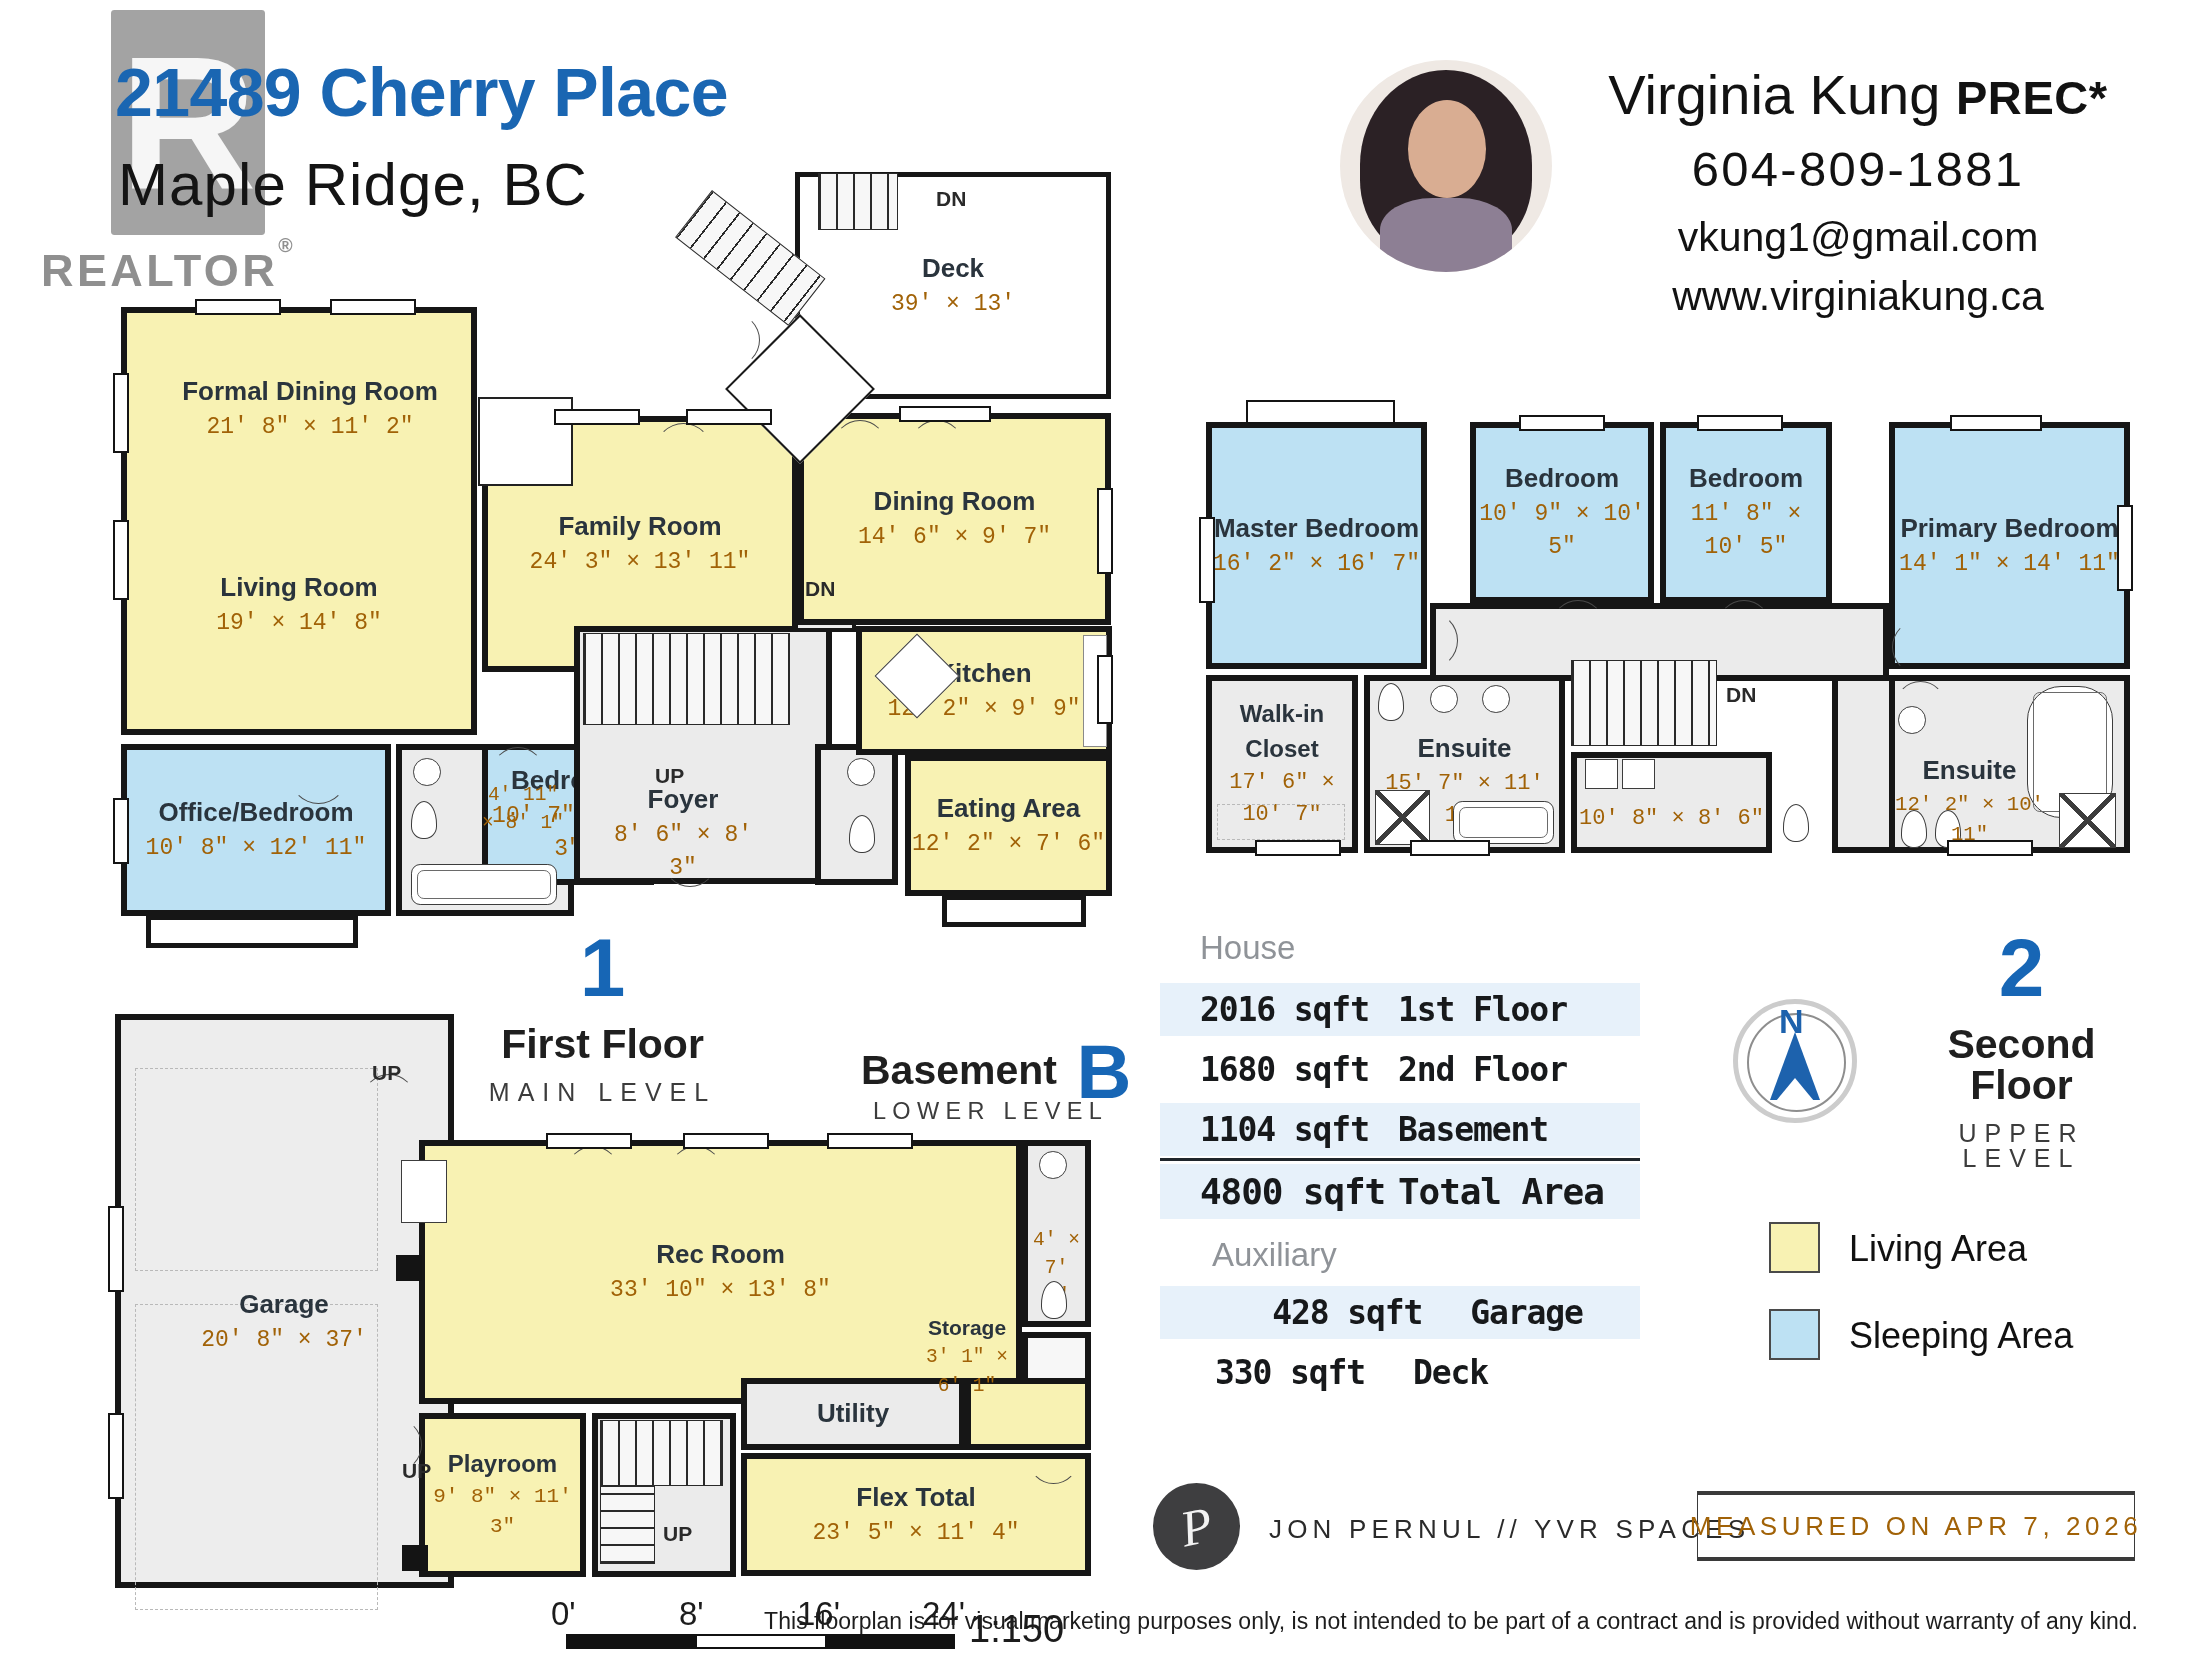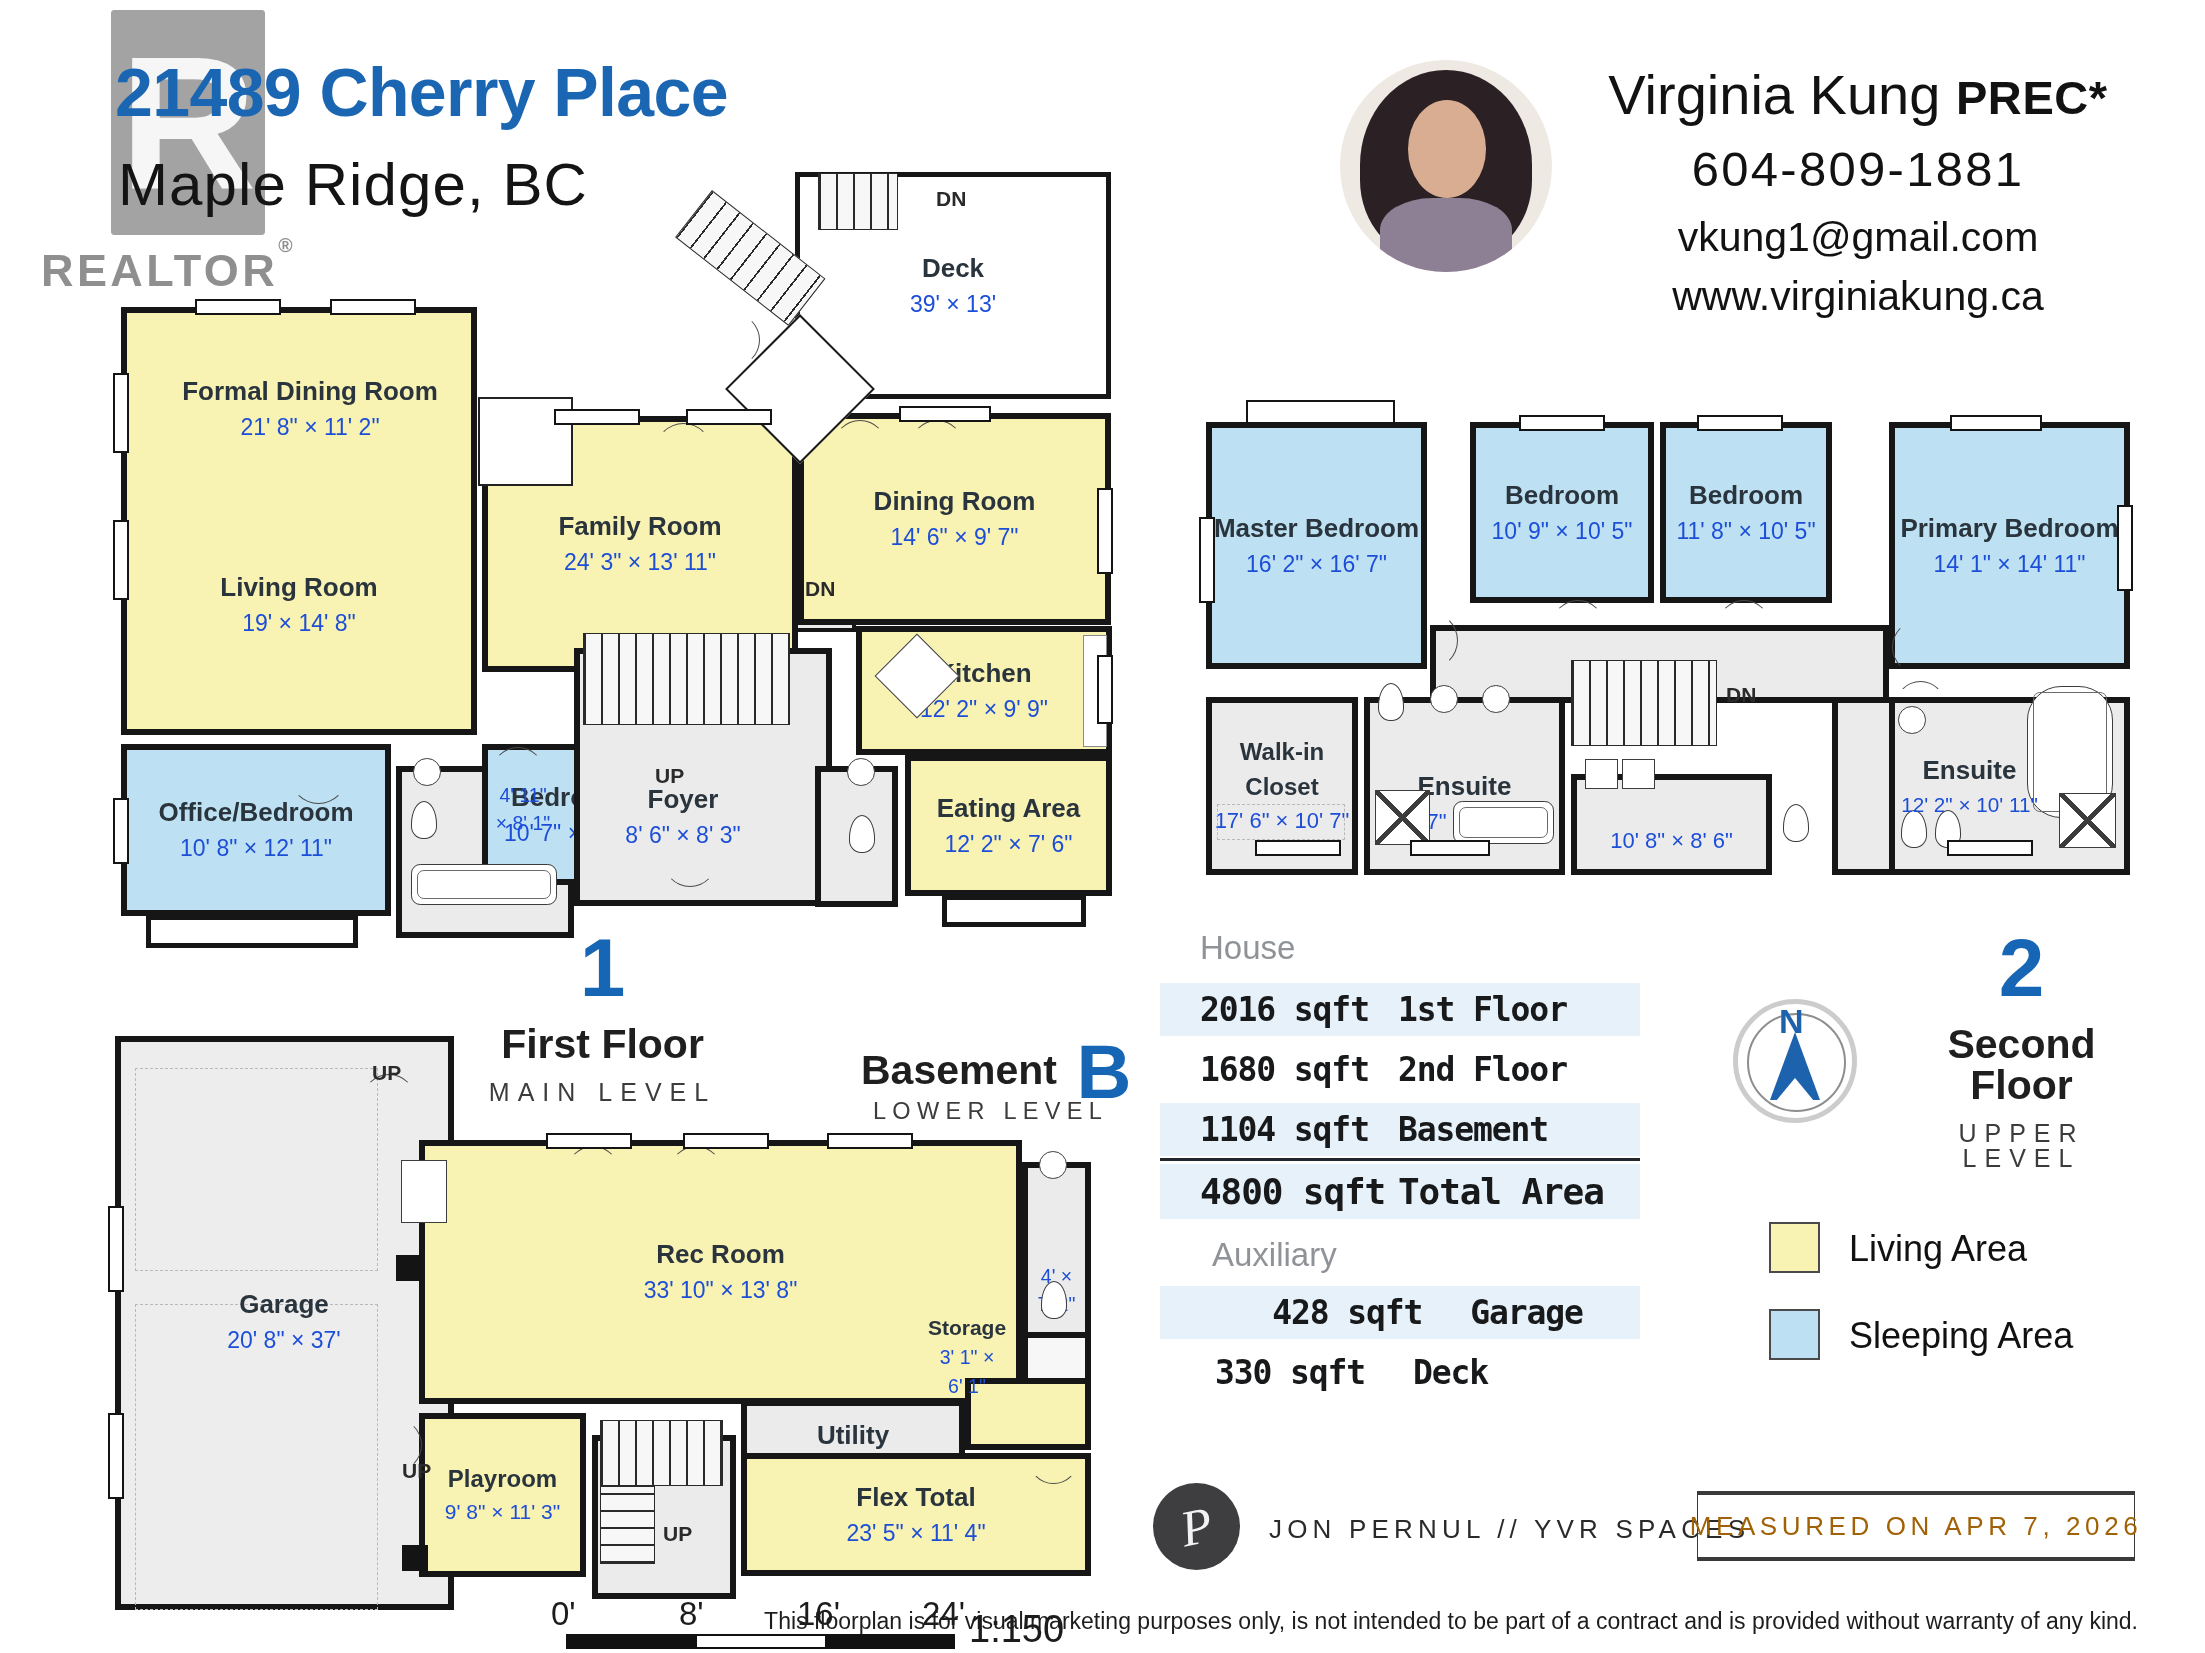--- a/index.html
+++ b/index.html
@@ -1,24 +1,24 @@
 <!DOCTYPE html>
 <html style="font-size:9.2px"><head>
 <meta charset="utf-8">
 <style>
   html,body{margin:0;padding:0;background:#fff;}
   #canvas{position:relative;width:2205px;height:1654px;background:#ffffff;overflow:hidden;
           font-family:"Liberation Sans", sans-serif;color:#1c1c1c;}
   .a{position:absolute;box-sizing:border-box;}
   .room{position:absolute;box-sizing:border-box;border:6.9px solid #161616;display:flex;flex-direction:column;
         align-items:center;justify-content:center;text-align:center;z-index:1;}
-  .yellow{background:#f8f2b3;} .blue{background:#bde1f3;} .gray{background:#ebebeb;margin-top:22px;}
+  .yellow{background:#f8f2b3;} .blue{background:#bde1f3;} .gray{background:#ebebeb;}
   .white{background:#ffffff;} .pale{background:#f7f7f7;}
   .rn{font-size:26px;font-weight:700;color:#2a343d;line-height:1.45;}
-  .rd{font-size:23px;font-weight:500;color:#1d4ed8;line-height:1.45;}
+  .rd{font-size:23px;font-weight:500;color:#a16207;line-height:1.45;font-family:Liberation Mono, monospace;}
   .sm{font-size:19.5px;}
   .lbl{position:absolute;display:flex;flex-direction:column;align-items:center;justify-content:center;
        text-align:center;z-index:6;}
   .win{position:absolute;background:#fff;border:2.3px solid #141414;z-index:4;box-sizing:border-box;}
   .arc{position:absolute;border:1.7px solid #4a4a4a;border-radius:50%;
        border-color:#4a4a4a transparent transparent transparent;z-index:3;}
   .stairs{position:absolute;background-color:#f7f7f7;border:1.7px solid #2a2a2a;box-sizing:border-box;
           background-image:repeating-linear-gradient(90deg,#2a2a2a 0 1.7px,transparent 1.7px 17px);z-index:2;}
   .stairs.vert{background-image:repeating-linear-gradient(0deg,#2a2a2a 0 1.7px,transparent 1.7px 17px);}
   .dash{position:absolute;border:1.7px dashed #b9b9b9;z-index:2;}

